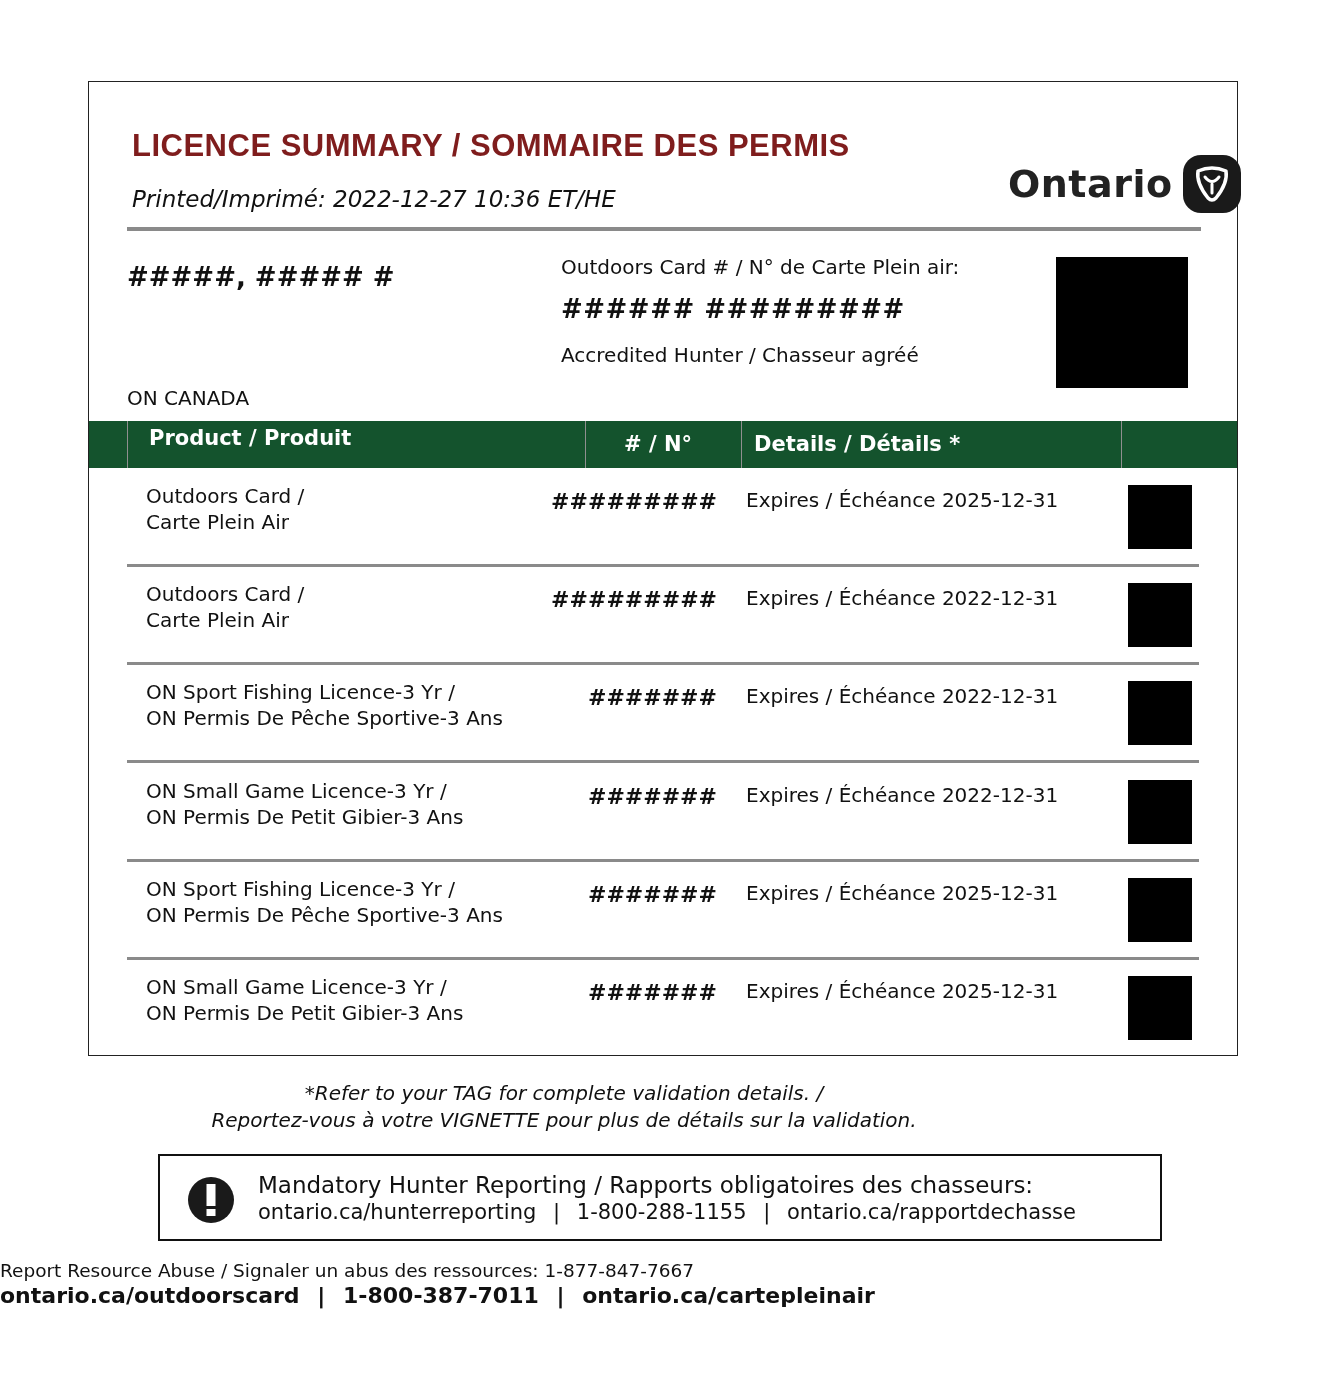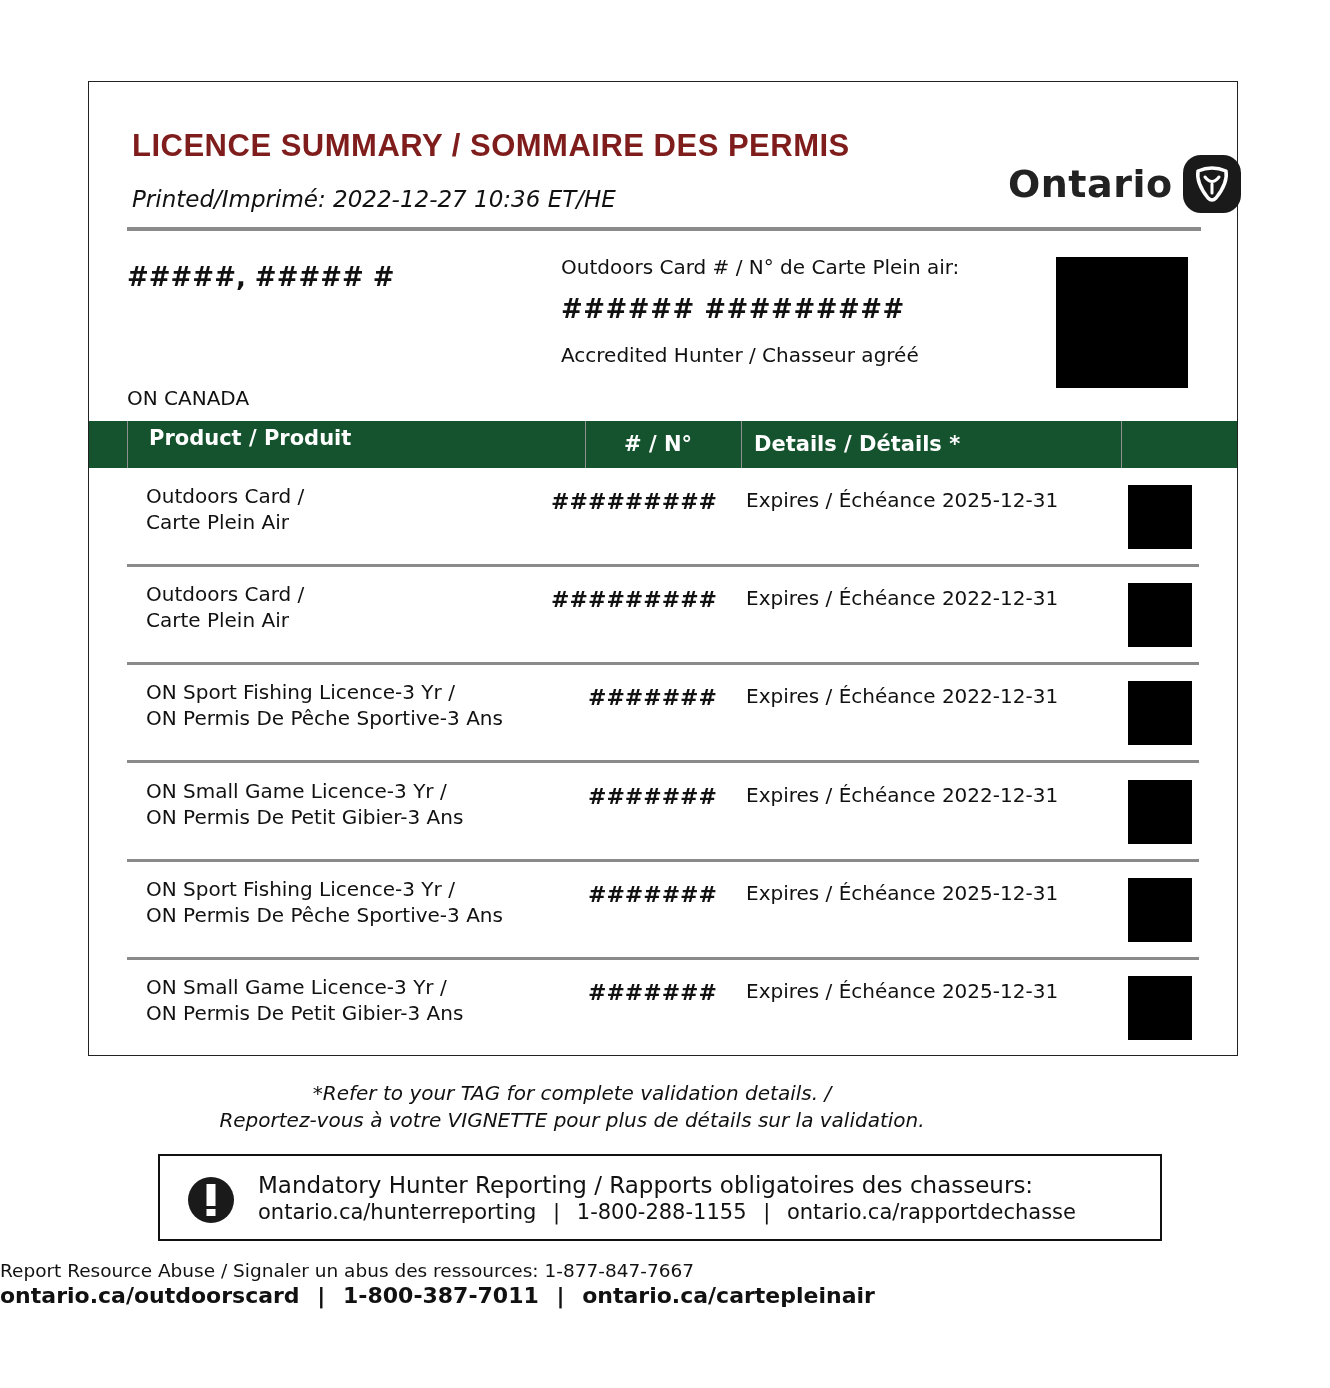--- a/index.html
+++ b/index.html
@@ -19,21 +19,21 @@
   .redact-photo { position: absolute; left: 1056px; top: 257px; width: 132px; height: 131px; background: #000; }
   .thead { position: absolute; left: 89px; top: 421px; width: 1148px; height: 47px; background: #14532d; }
   .thead .vline { position: absolute; top: 0; bottom: 0; width: 1px; background: #8f8f8f; }
   .th { position: absolute; color: #fff; font-weight: bold; font-size: 21px; white-space: nowrap; }
   .row { position: absolute; left: 127px; width: 1072px; height: 98px; }
   .row .sep { position: absolute; left: 0; right: 0; bottom: 0; height: 3px; background: #8a8a8a; }
   .row .prod { position: absolute; left: 9px; top: 14px; font-size: 20px; line-height: 26px; white-space: nowrap; margin-left: 10px; }
   .row .num { position: absolute; right: 482px; top: 20px; font-size: 22px; font-weight: bold; white-space: nowrap; }
   .row .det { position: absolute; left: 619px; top: 19px; font-size: 20px; white-space: nowrap; }
   .row .box { position: absolute; left: 1001px; top: 16px; width: 64px; height: 64px; background: #000; }
-  .note { position: absolute; left: 16px; width: 1112px; text-align: center; font-style: italic; font-size: 20px; line-height: 27px; }
+  .note { position: absolute; left: 8px; width: 1112px; text-align: center; font-style: italic; font-size: 20px; line-height: 27px; }
   .notice { position: absolute; left: 158px; top: 1154px; width: 1004px; height: 87px; border: 2.5px solid #111; box-sizing: border-box; }
   .notice .warn { position: absolute; left: 27px; top: 20px; width: 48px; height: 48px; }
   .notice .hdr { position: absolute; left: 98px; top: 16px; font-size: 23px; font-weight: normal; white-space: nowrap; }
   .notice .links { position: absolute; left: 98px; top: 44px; font-size: 21px; white-space: nowrap; }
   .footer1 { position: absolute; left: 0; width: 1330px; top: 1260px; text-align: left; font-size: 18.5px; }
   .footer2 { position: absolute; left: 0; width: 1330px; top: 1283px; font-size: 22px; font-weight: bold; }
   .pipe { margin: 0 10px; }
 </style>
 </head>
 <body>

